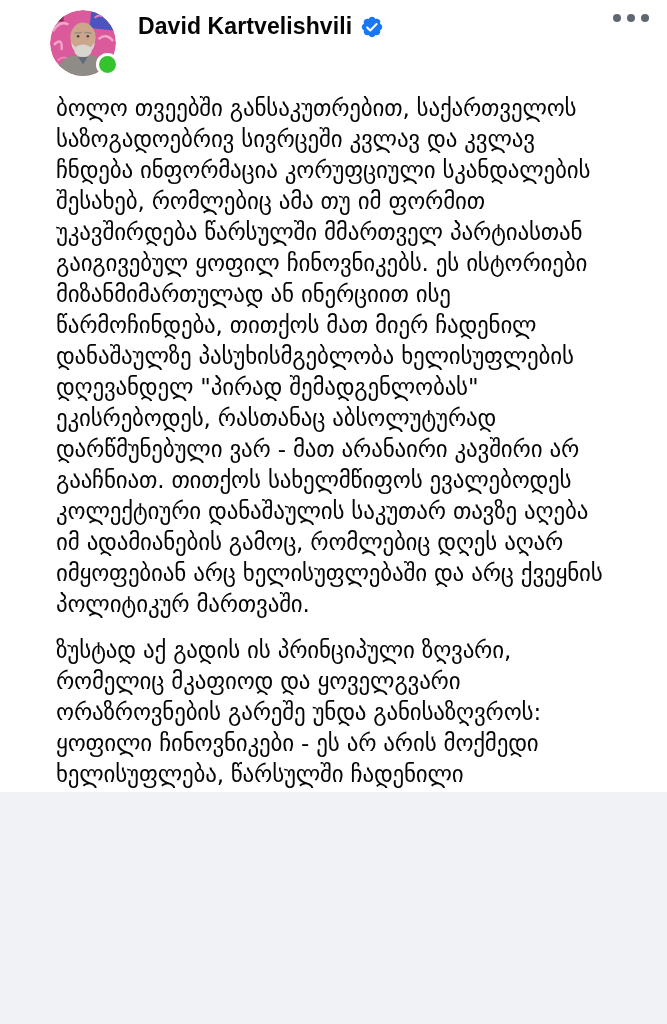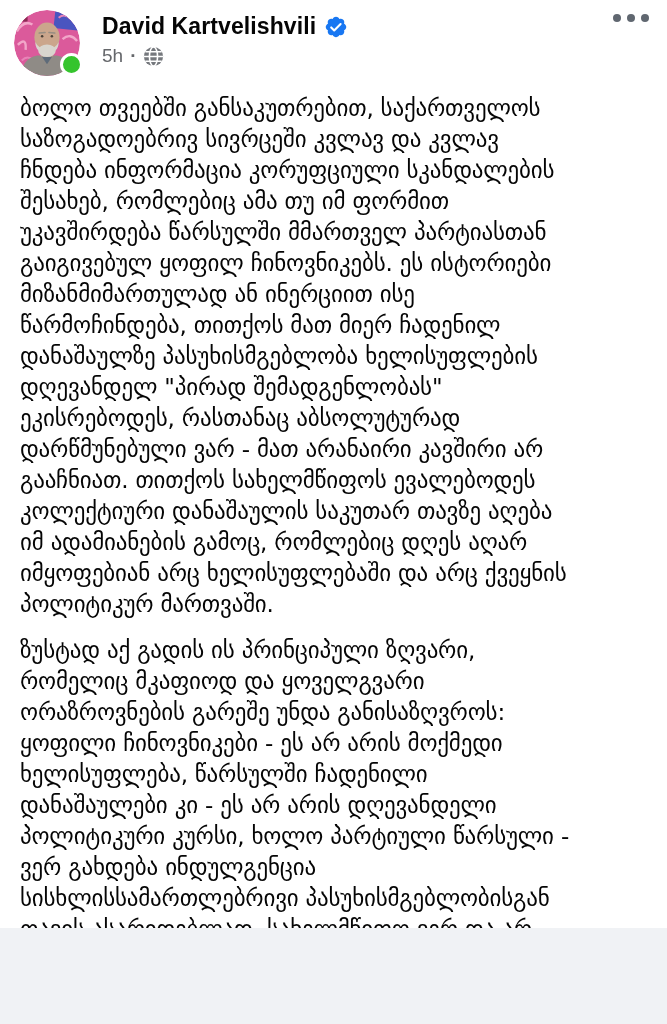--- a/index.html
+++ b/index.html
@@ -5,23 +5,24 @@
   :root{
     --verified-blue:#1877F2;
     --online-green:#35C42D;
     --text-primary:#050505;
     --text-secondary:#65676B;
     --bg:#ffffff;
   }
   *{box-sizing:border-box;margin:0;padding:0;}
   html,body{background:#f0f2f5;}
   .screen{
-    width:667px;height:928px;overflow:hidden;position:relative;
+    width:667px;height:792px;overflow:hidden;position:relative;
     background:var(--bg);
     font-family:"DejaVu Sans",sans-serif;
+    padding-left:36px;
   }
   
   .post-header{
     display:flex;align-items:flex-start;
     padding:10px 17px 0 14px;position:relative;
   }
   .avatar-wrap{position:relative;width:66px;height:66px;flex:0 0 66px;cursor:pointer;}
   .avatar-wrap svg{display:block;border-radius:50%;}
   .online-dot{
     position:absolute;right:-3px;bottom:0;
@@ -99,29 +100,20 @@
     </div>
 
     <div class="header-meta">
       <div class="name-row">
         <span class="author-name">David Kartvelishvili</span>
         <svg class="verified-badge" width="24" height="24" viewBox="0 0 24 24" aria-hidden="true">
           <path fill="var(--verified-blue)" d="M22.25 12c0-1.43-.88-2.67-2.19-3.34.46-1.39.2-2.9-.81-3.91s-2.52-1.27-3.91-.81c-.66-1.31-1.91-2.19-3.34-2.19s-2.67.88-3.33 2.19c-1.4-.46-2.91-.2-3.92.81s-1.26 2.52-.8 3.91c-1.31.67-2.2 1.91-2.2 3.34s.89 2.67 2.2 3.34c-.46 1.39-.21 2.9.8 3.91s2.52 1.26 3.91.81c.67 1.31 1.91 2.19 3.34 2.19s2.68-.88 3.34-2.19c1.39.45 2.9.2 3.91-.81s1.27-2.52.81-3.91c1.31-.67 2.19-1.91 2.19-3.34z"></path>
           <path d="M7.2 12.4 l3 3 L16.6 9" stroke="#fff" stroke-width="2.1" fill="none" stroke-linecap="round" stroke-linejoin="round"></path>
         </svg>
       </div>
-      <div class="meta-row">
-        <span>5h</span>
-        <span class="meta-sep">·</span>
-        <svg class="globe-icon" width="21" height="21" viewBox="0 0 16 16" aria-hidden="true">
-          <circle cx="8" cy="8" r="7.3" fill="#75787d"></circle>
-          <ellipse cx="8" cy="8" rx="3.1" ry="7.3" fill="none" stroke="#fff" stroke-width="1.2"></ellipse>
-          <path d="M0.7 8 H15.3 M1.8 4.4 H14.2 M1.8 11.6 H14.2" stroke="#fff" stroke-width="1.2" fill="none"></path>
-        </svg>
-      </div>
     </div>
 
     <div class="menu-btn">
       <span class="dot"></span>
       <span class="dot"></span>
       <span class="dot"></span>
     </div>
   </header>
 
   <div class="post-body">

